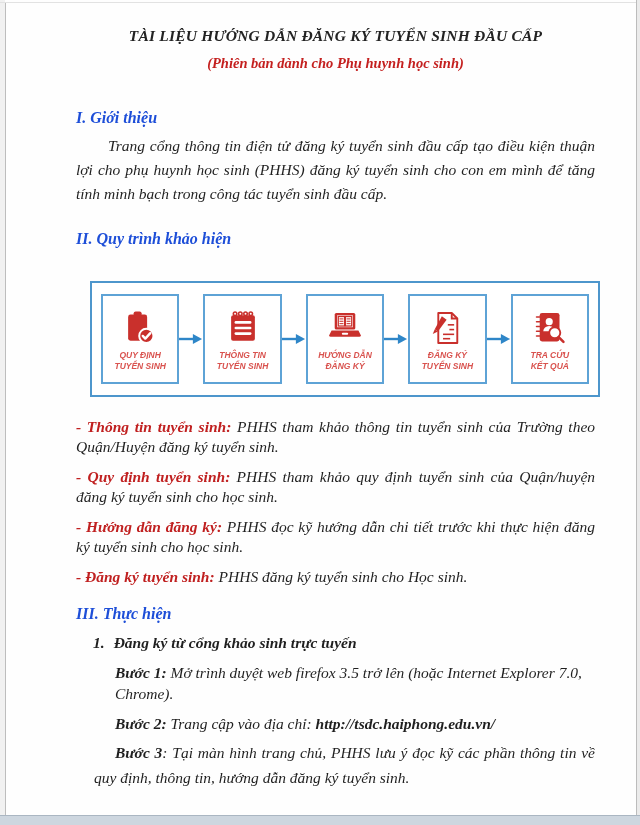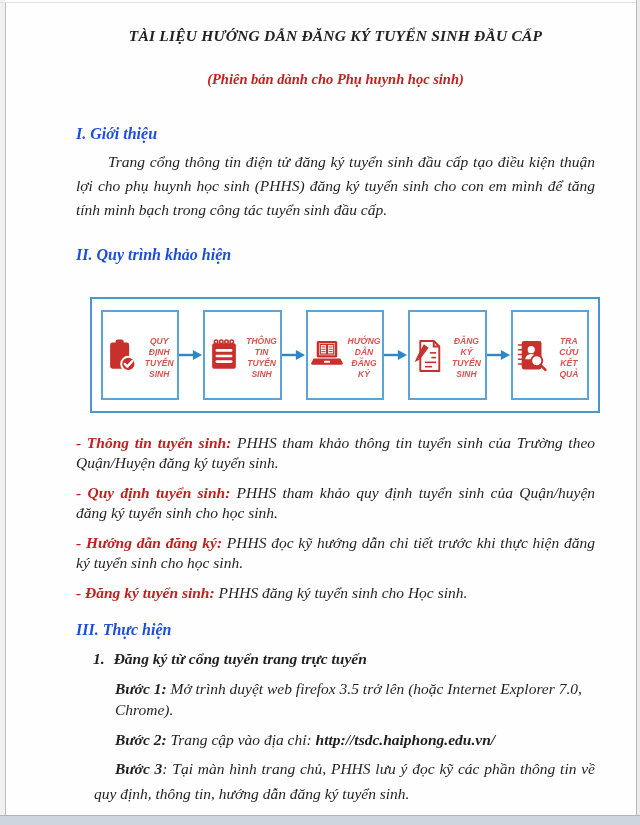--- a/index.html
+++ b/index.html
@@ -22,21 +22,21 @@
   .edge-bottom-band{position:absolute;left:0;right:0;bottom:0;height:9px;background:#cdd6df;}
 
   .content{position:absolute;left:76px;right:45px;top:26px;font-style:italic;}
 
   .title{
     text-align:center;font-weight:bold;font-size:15.5px;line-height:20px;
     color:#232323;letter-spacing:.2px;
   }
   .subtitle{
     text-align:center;font-weight:bold;font-size:14.5px;line-height:19px;
-    color:#c4201f;margin-top:24px;
+    color:#c4201f;margin-top:8px;
   }
   .h{font-weight:bold;font-size:16px;line-height:21px;color:#1d4ed8;}
   .h1{margin-top:34px;}
   .h2{margin-top:22px;}
   .h3{margin-top:16px;}
 
   .intro{
     margin:6px 0 0 0;font-size:15.5px;line-height:24px;
     text-align:justify;text-indent:32px;
   }
@@ -44,21 +44,21 @@
   
   .diagram{
     margin:32px 0 0 14px;width:510px;height:116px;box-sizing:border-box;
     border:2px solid #4d96cc;background:#ffffff;
     display:flex;align-items:center;justify-content:space-between;
     padding:0 9px;
   }
   .pstep{
     width:80px;height:90px;box-sizing:border-box;
     border:2px solid #5ea3d6;background:#ffffff;
-    display:flex;align-items:center;justify-content:center;
+    display:flex;flex-direction:column;align-items:center;justify-content:center;
     padding-top:2px;
   }
   .picon{display:block;width:38px;height:38px;}
   .picon svg{display:block;width:38px;height:38px;}
   .plabel{
     margin-top:3px;text-align:center;
     font-family:"Liberation Sans", sans-serif;
     font-size:8.5px;line-height:11px;font-weight:bold;color:#d9534f;
   }
   .plabel span{display:block;}
@@ -245,21 +245,21 @@
 
     <div class="bullets">
       <p class="bullet"><span class="lead">- Thông tin tuyển sinh:</span> <span>PHHS tham khảo thông tin tuyển sinh của Trường theo Quận/Huyện đăng ký tuyển sinh.</span></p>
       <p class="bullet"><span class="lead">- Quy định tuyển sinh:</span> <span>PHHS tham khảo quy định tuyển sinh của Quận/huyện đăng ký tuyển sinh cho học sinh.</span></p>
       <p class="bullet"><span class="lead">- Hướng dẫn đăng ký:</span> <span>PHHS đọc kỹ hướng dẫn chi tiết trước khi thực hiện đăng ký tuyển sinh cho học sinh.</span></p>
       <p class="bullet"><span class="lead">- Đăng ký tuyển sinh:</span> <span>PHHS đăng ký tuyển sinh cho Học sinh.</span></p>
     </div>
 
     <div class="h h3">III. Thực hiện</div>
 
-    <p class="item1"><span class="num">1.</span><span>Đăng ký từ cổng tuyển trang trực tuyến</span></p>
+    <p class="item1"><span class="num">1.</span><span>Đăng ký từ cổng khảo sinh trực tuyến</span></p>
 
     <p class="step"><span class="b">Bước 1:</span> <span>Mở trình duyệt web firefox 3.5 trở lên (hoặc Internet Explorer 7.0, Chrome).</span></p>
 
     <p class="step"><span class="b">Bước 2:</span> <span>Trang cập vào địa chỉ:</span> <span class="b">http://tsdc.haiphong.edu.vn/</span></p>
 
     <p class="step step3"><span class="b">Bước 3</span><span>: Tại màn hình trang chủ, PHHS lưu ý đọc kỹ các phần thông tin về quy định, thông tin, hướng dẫn đăng ký tuyển sinh.</span></p>
 
   </div>
 </div>
 

